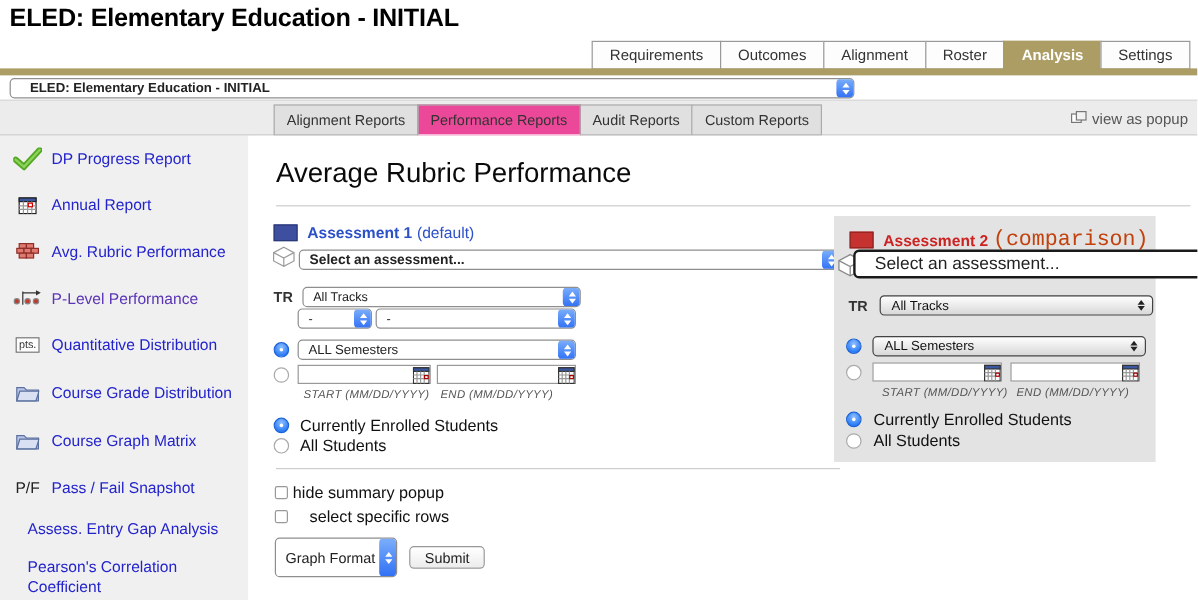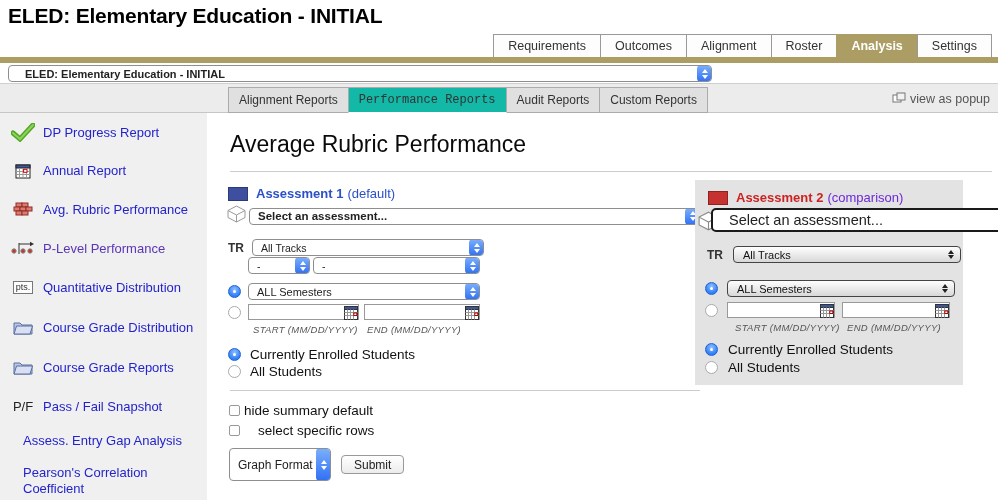--- a/index.html
+++ b/index.html
@@ -18,21 +18,21 @@
   .mselect { position:relative; background:#fff; border:1px solid #8e8e8e; border-radius:4px; height:17px; display:flex; align-items:center; font-size:11px; color:#222; padding:0 20px 0 8px; overflow:hidden; white-space:nowrap; }
   .prog { position:absolute; left:8px; top:2px; width:704px; font-weight:bold; padding-left:16px; }
   .stepper { position:absolute; right:-1px; top:-1px; bottom:-1px; width:15px; border-radius:4px; background:linear-gradient(#7db0fb,#2f6ff5); display:flex; flex-direction:column; align-items:center; justify-content:center; }
   .tri-up { width:0; height:0; border-left:3px solid transparent; border-right:3px solid transparent; border-bottom:4px solid #fff; margin-bottom:2px; }
   .tri-dn { width:0; height:0; border-left:3px solid transparent; border-right:3px solid transparent; border-top:4px solid #fff; }
 
   
   .band { position:absolute; left:0; top:84px; width:998px; height:29px; background:#ececec; border-bottom:1px solid #c6c6c6; }
   .rtabs { position:absolute; left:228px; bottom:-1px; display:flex; align-items:flex-end; }
   .rtab { background:#e0e0e0; border:1px solid #ababab; margin-right:-1px; padding:5px 10px 5px 10px; font-size:12px; color:#333; white-space:nowrap; }
-  .rtab.active { background:#14b8a6; border-bottom:1px solid #fff; position:relative; z-index:2;font-family:Liberation Mono, monospace; }
+  .rtab.active { background:#ec4899; border-bottom:1px solid #fff; position:relative; z-index:2; }
   .popup-link { position:absolute; right:8px; top:8px; display:flex; align-items:center; gap:4px; font-size:12.5px; color:#555; cursor:pointer; }
 
   
   .sidebar { position:absolute; left:0; top:113px; width:207px; height:387px; background:#f0f0f0; }
   .sb-item { position:absolute; left:10px; display:flex; align-items:center; gap:7px; cursor:pointer; }
   .sb-ico { width:26px; display:flex; justify-content:center; flex:none;text-align:right; }
   .sb-label { font-size:13px; color:#2323cc; line-height:1.2; }
   .sb-label.visited { color:#5a35b5; }
   .pts-box { font-size:9px; color:#333; border:1px solid #777; background:#fdfdfd; padding:0 2px 1px 2px; }
   .pf-txt { font-size:13px; color:#222; }
@@ -45,21 +45,21 @@
   .hr1 { left:23px; right:6px; top:58px; }
   .hr2 { left:23px; width:470px; top:277px; }
 
   
   .a1col { position:absolute; left:20px; top:70px; width:473px; height:200px; }
   .row { position:absolute; display:flex; align-items:center; }
   .sq { width:20px; height:14px; flex:none; }
   .a1name { font-size:13px; font-weight:bold; color:#2b50c8; margin-left:8px; }
   .a1qual { font-size:13px; color:#2b50c8; margin-left:4px; }
   .a2name { font-size:13px; font-weight:bold; color:#cc2222; margin-left:8px; }
-  .a2qual { font-size:13px; color:#6d28d9; margin-left:4px; }
+  .a2qual { font-size:18px; color:#c2410c; margin-left:4px;font-family:Liberation Mono, monospace; }
   .trlbl { font-size:12px; font-weight:bold; color:#333; }
   .lbl { font-size:13.5px; color:#111; }
   .cap { position:absolute; font-size:9.5px; font-style:italic; color:#555; letter-spacing:0.3px; white-space:nowrap; }
 
   .radio { width:13px; height:13px; border-radius:50%; border:1px solid #aaa; background:#fff; flex:none; position:relative; }
   .radio.on { border:1px solid #1b63d6; background:radial-gradient(circle at 50% 32%, #8fc0ff 0%, #2f7ef7 70%); }
   .radio.on::after { content:""; position:absolute; left:4px; top:4px; width:3px; height:3px; border-radius:50%; background:#fff; }
 
   .dinput { height:16px; background:#fff; border:1px solid #999; position:relative; }
   .dinput .calico { position:absolute; right:0px; top:0px; }
@@ -183,21 +183,21 @@
         </span>
       <span class="sb-label">Course Grade Distribution</span>
     </div>
     <div class="sb-item" style="top:247px">
       <span class="sb-ico">
           <svg width="20" height="15" viewBox="0 0 20 15">
             <path d="M1 3 h6 l2 2 h10 v9 h-18 z" fill="#b9c6e8" stroke="#5a6f9e"></path>
             <path d="M1 14 L3.5 6 H19.5 L17 14 Z" fill="#d9e0f4" stroke="#5a6f9e"></path>
           </svg>
         </span>
-      <span class="sb-label">Course Grade Reports</span>
+      <span class="sb-label">Course Graph Matrix</span>
     </div>
     <div class="sb-item" style="top:286px">
       <span class="sb-ico">
           <span class="pf-txt">P/F</span>
         </span>
       <span class="sb-label">Pass / Fail Snapshot</span>
     </div>
     <div class="sb-item noicon" style="top:320px">
       <span class="sb-label">Assess. Entry Gap Analysis</span>
     </div>
@@ -368,21 +368,21 @@
       <div class="row" style="top:180px; left:10px; gap:10px;">
         <span class="radio"></span>
         <span class="lbl">All Students</span>
       </div>
     </div>
 
     <div class="hr hr2"></div>
 
     <div class="row" style="top:290px; left:22px; gap:4px;">
       <span class="checkbox"></span>
-      <span class="lbl">hide summary default</span>
+      <span class="lbl">hide summary popup</span>
     </div>
     <div class="row" style="top:310px; left:22px; gap:18px;">
       <span class="checkbox"></span>
       <span class="lbl">select specific rows</span>
     </div>
 
     <div class="row" style="top:335px; left:22px; gap:10px;">
       <div class="mselect" style="width:102px; height:33px; font-size:12px;">
         <span>Graph Format</span>
         <span class="stepper">

